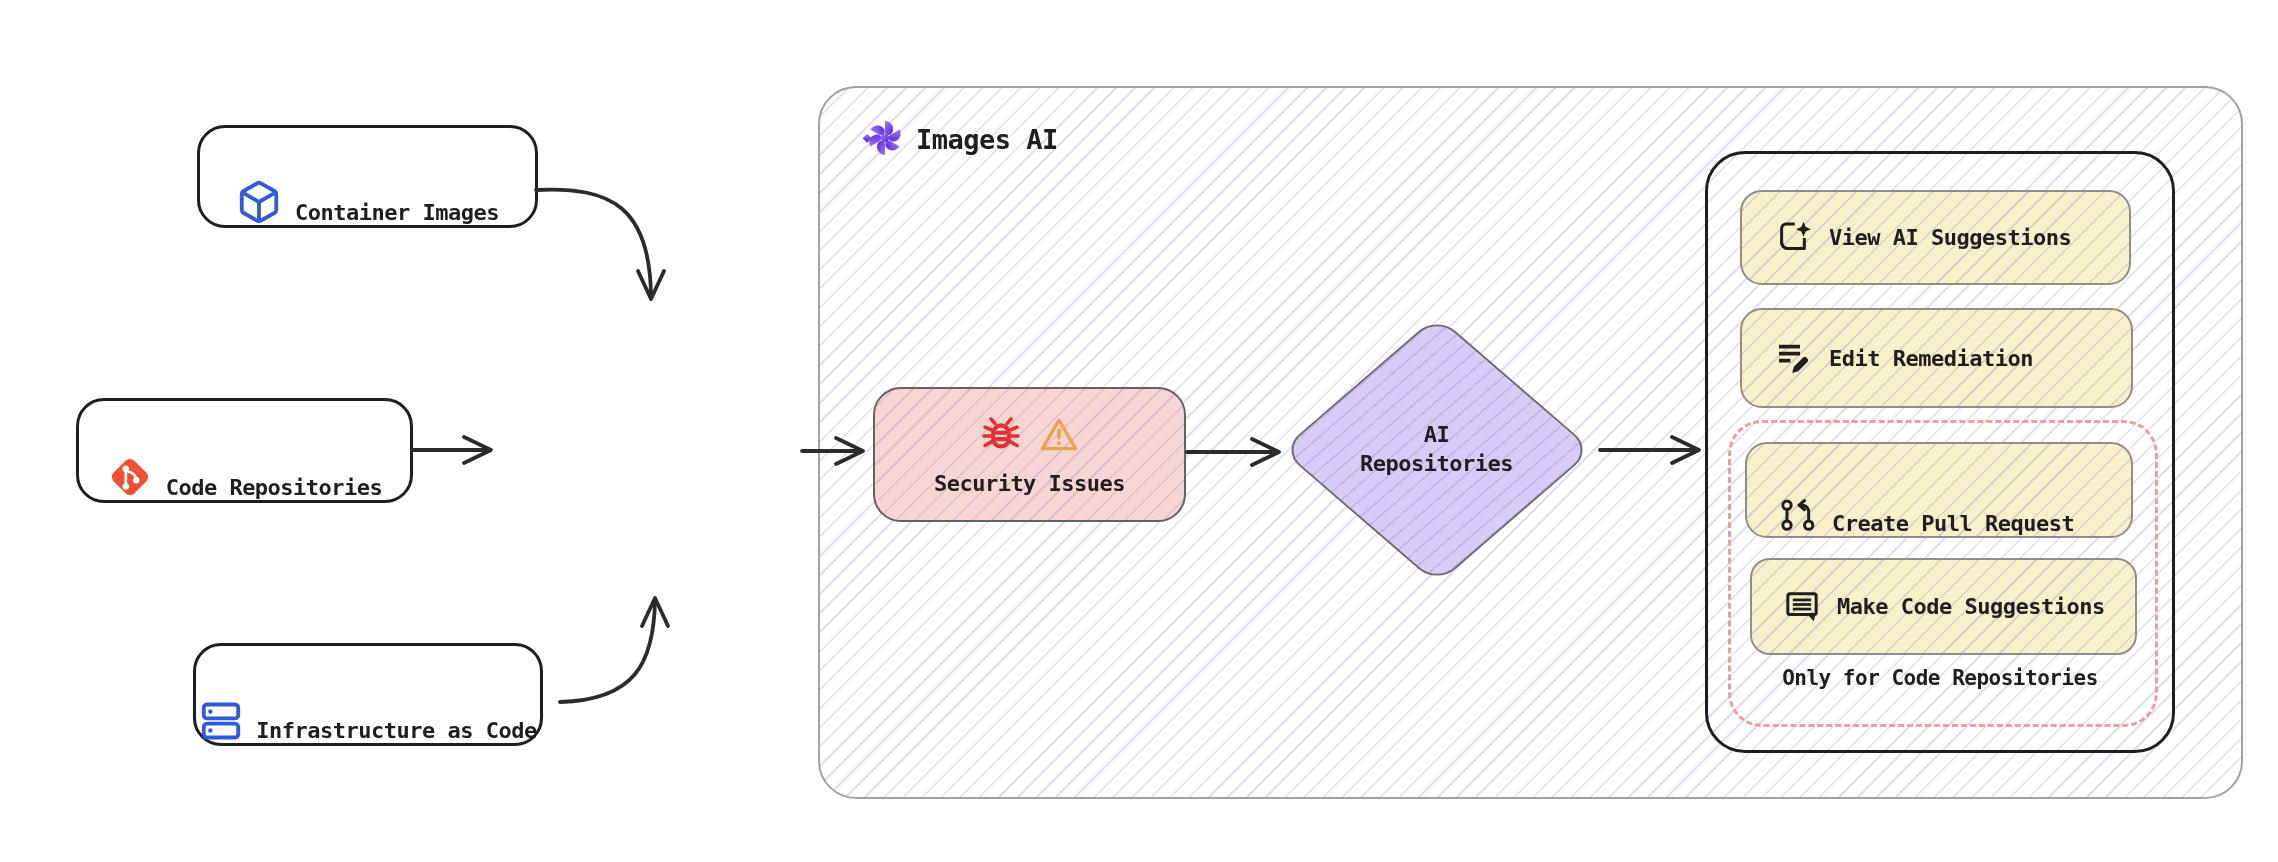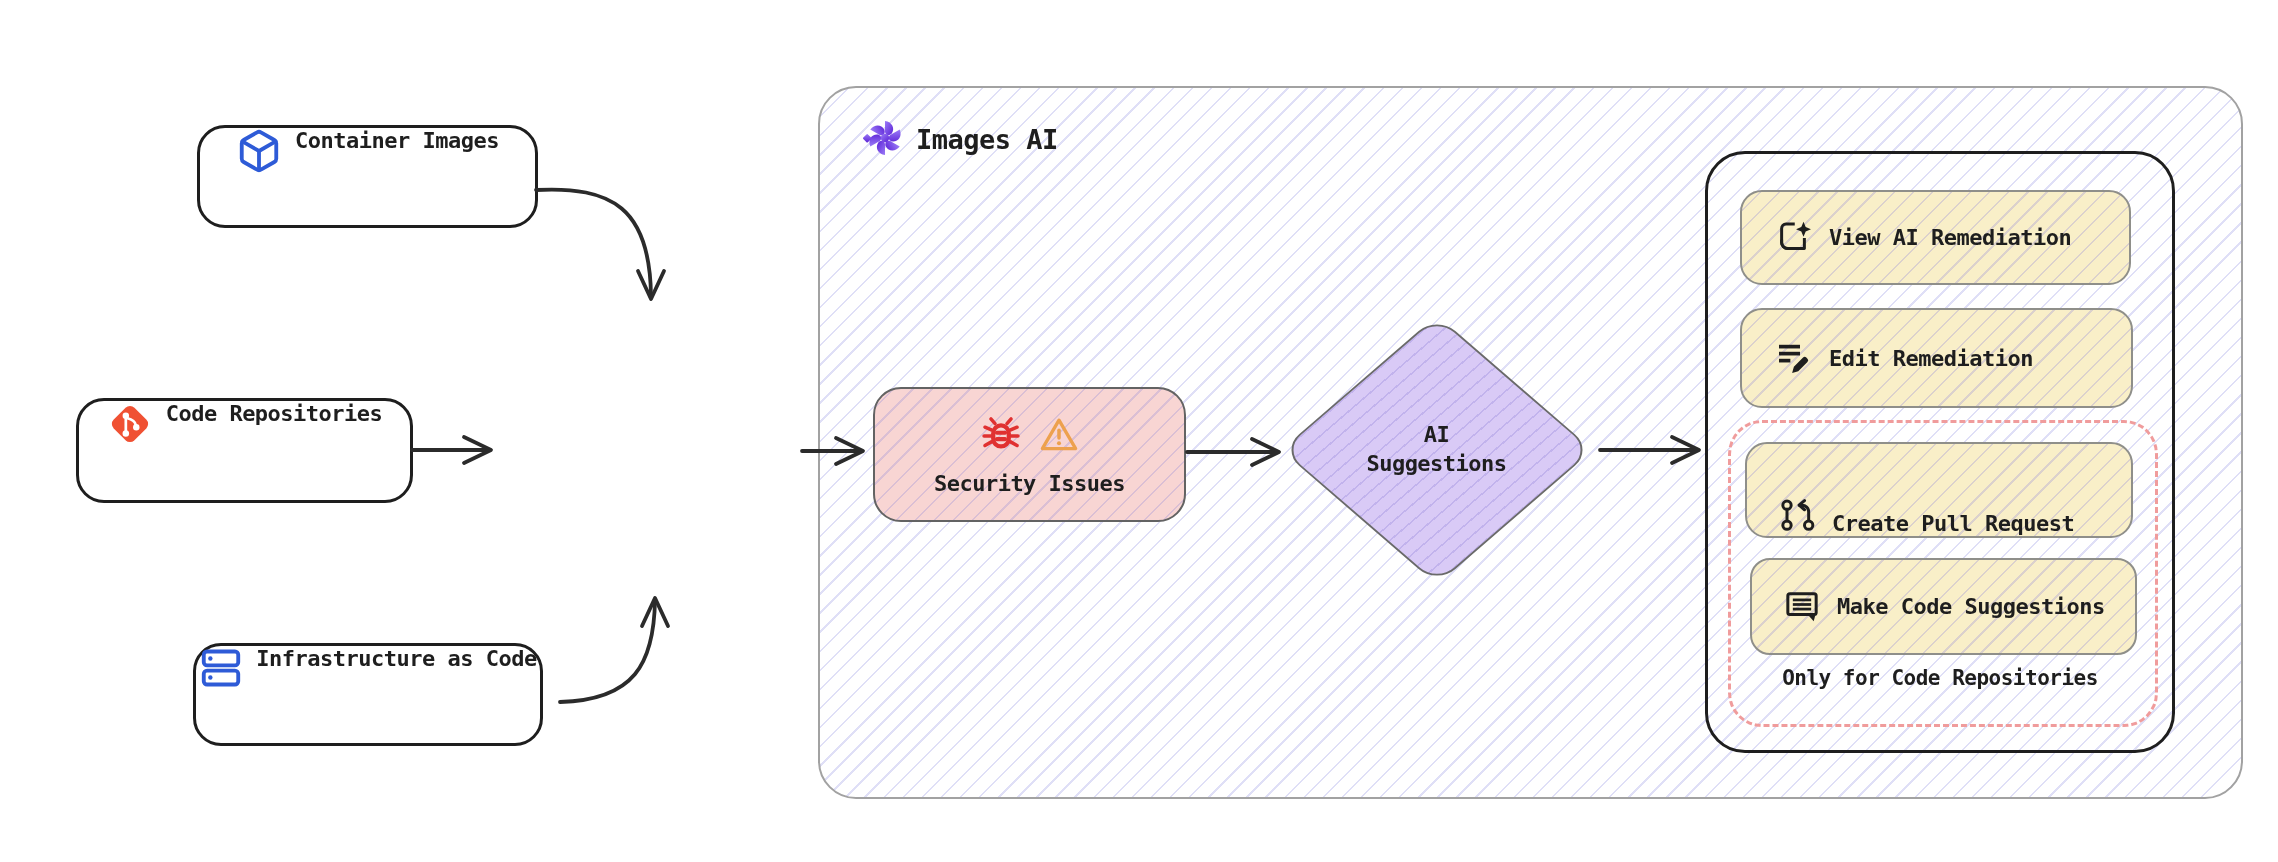--- a/index.html
+++ b/index.html
@@ -15,21 +15,21 @@
     left:818px;top:86px;width:1421px;height:709px;
     border:2.5px solid #a2a2a2;border-radius:38px;background-color:#ffffff;
     background-image:repeating-linear-gradient(-45deg,rgba(159,159,230,0.33) 0 1.7px,transparent 1.7px 13.5px);
   }
   .node-hatch{
     background-image:repeating-linear-gradient(-45deg,rgba(150,140,215,0.30) 0 1.7px,transparent 1.7px 13.5px);
   }
 
   
   .rect-node{
-    display:flex;align-items:flex-start;justify-content:center;gap:13px;
+    display:flex;align-items:flex-end;justify-content:center;gap:13px;
     background:#ffffff;border:3px solid #1e1e1e;border-radius:28px;
   }
   #node-container-images{left:197px;top:125px;width:335px;height:97px;}
   #node-code-repos{left:76px;top:398px;width:331px;height:99px;}
   #node-iac{left:193px;top:643px;width:344px;height:97px;}
 
   
   .diamond-wrap{pointer-events:none;}
   .diamond-shape{
     position:absolute;left:50%;top:50%;
@@ -187,36 +187,36 @@
         </svg>
       </span>
     </span>
     <span class="label">Security Issues</span>
   </div>
 
   <div class="abs diamond-wrap" id="diamond-remed">
     <div class="diamond-shape"></div>
     <div class="diamond-content">
       <span class="label">AI
-Suggestions</span>
+Repositories</span>
     </div>
   </div>
 
   <div class="abs" id="panel"></div>
   <div class="abs" id="dashed-group"></div>
 
   <div class="abs action-btn node-hatch" id="btn-view">
     <span>
       <svg width="42" height="42" viewBox="0 0 48 48" fill="none" stroke="#1e1e1e" stroke-width="3.4" stroke-linejoin="round">
         <path d="M26 8 H16 a5 5 0 0 0 -5 5 v16 a7 7 0 0 0 7 7 h19 v-12"></path>
         <path d="M11 26 v3 a7 7 0 0 0 7 7"></path>
         <path d="M36 5.5 l2.5 6 6 2.5 -6 2.5 -2.5 6 -2.5-6 -6-2.5 6-2.5 Z" fill="#1e1e1e" stroke="none"></path>
       </svg>
     </span>
-    <span class="label">View AI Remediation</span>
+    <span class="label">View AI Suggestions</span>
   </div>
 
   <div class="abs action-btn node-hatch" id="btn-edit">
     <span>
       <svg width="42" height="42" viewBox="0 0 48 48" fill="none" stroke="#1e1e1e">
         <path d="M8 11 H32" stroke-width="4.2"></path>
           <path d="M8 19 H32" stroke-width="4.2"></path>
           <path d="M8 27 H21" stroke-width="4.2"></path>
         <path d="M25 34 l10.5-10.5 a2.6 2.6 0 0 1 3.7 0 l1.3 1.3 a2.6 2.6 0 0 1 0 3.7 L30 39 l-7 2 Z" fill="#1e1e1e" stroke="none"></path>
       </svg>

